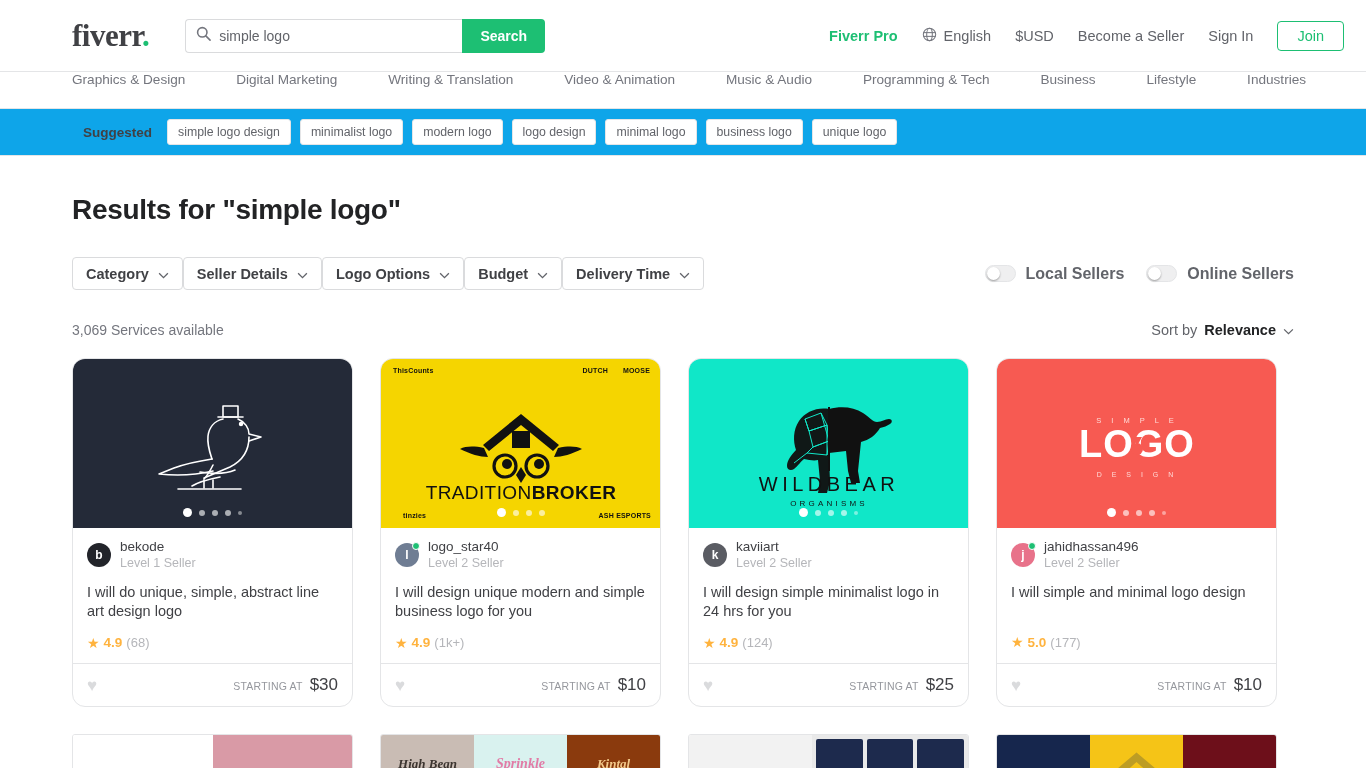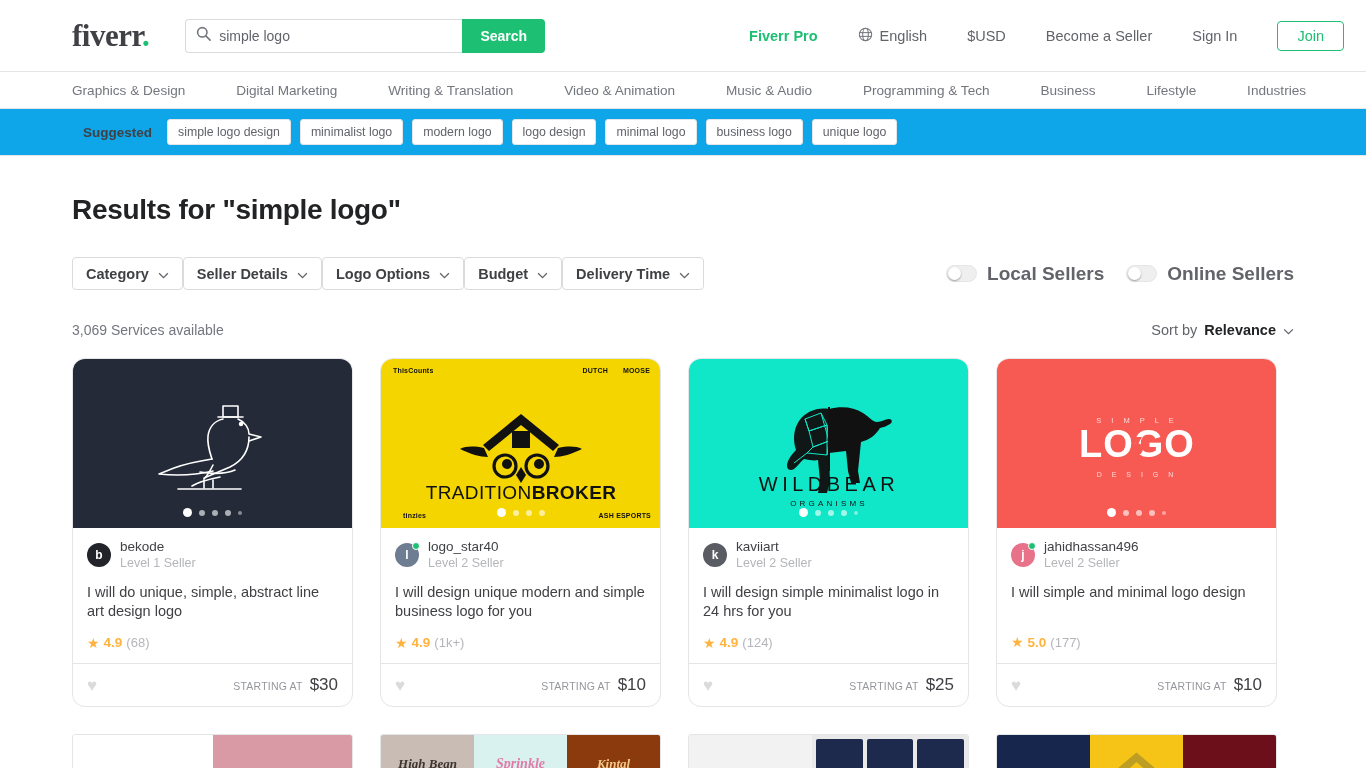--- a/index.html
+++ b/index.html
@@ -65,21 +65,21 @@
     font-weight: bold;
     font-size: 14px;
     padding: 0 18px;
     cursor: pointer;
   }
 
   .header-right {
     margin-left: auto;
     display: flex;
     align-items: center;
-    gap: 40px;
+    gap: 24px;
     font-size: 14.5px;
     color: #62646a;
   }
   .header-right .item { cursor: pointer; white-space: nowrap; }
   .pro { color: #1dbf73; font-weight: bold; }
   .lang { display: flex; align-items: center; gap: 7px; }
   .joinbtn {
     border: 1px solid #1dbf73;
     color: #1dbf73;
     border-radius: 4px;
@@ -87,21 +87,20 @@
     font-size: 14.5px;
     background: #fff;
     cursor: pointer;
     font-family: "Liberation Sans", sans-serif;
   }
 
   
   .catnav {
     height: 37px;
     display: flex;
-    align-items: center;
     gap: 0;
     padding: 0 60px 0 72px;
     border-bottom: 1px solid #e4e5e7;
     background: #fff;
     font-size: 13.6px;
     color: #74767e;
   }
   .catnav .cat { cursor: pointer; white-space: nowrap; }
   .catnav .spacer { flex: 1; }
 
@@ -181,21 +180,21 @@
     flex: none;
   }
   .switch .knob {
     position: absolute;
     top: 1px; left: 1px;
     width: 13px; height: 13px;
     border-radius: 50%;
     background: #fff;
     box-shadow: 0 1px 2px rgba(0,0,0,.35);
   }
-  .tg .tglabel { font-size: 19px; font-weight: bold; color: #62646a; }
+  .tg .tglabel { font-size: 16px; font-weight: bold; color: #62646a; }
 
   .countrow {
     display: flex;
     align-items: center;
     margin-top: 32px;
   }
   .count { font-size: 14px; color: #74767e; }
   .sortwrap {
     margin-left: auto;
     display: flex;

